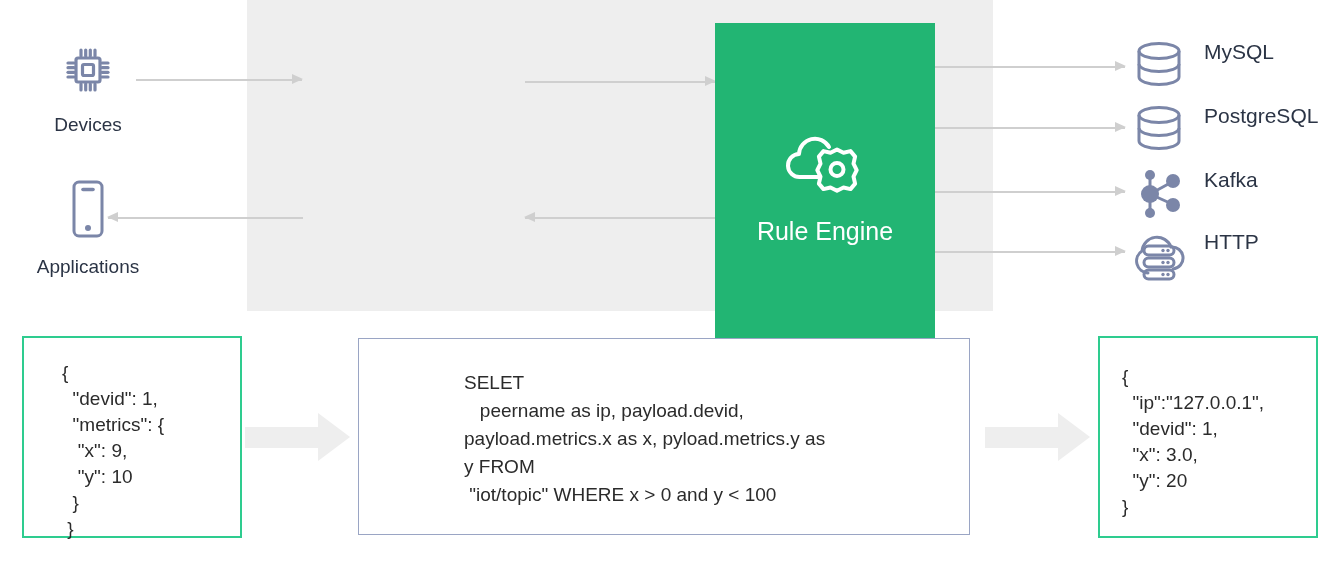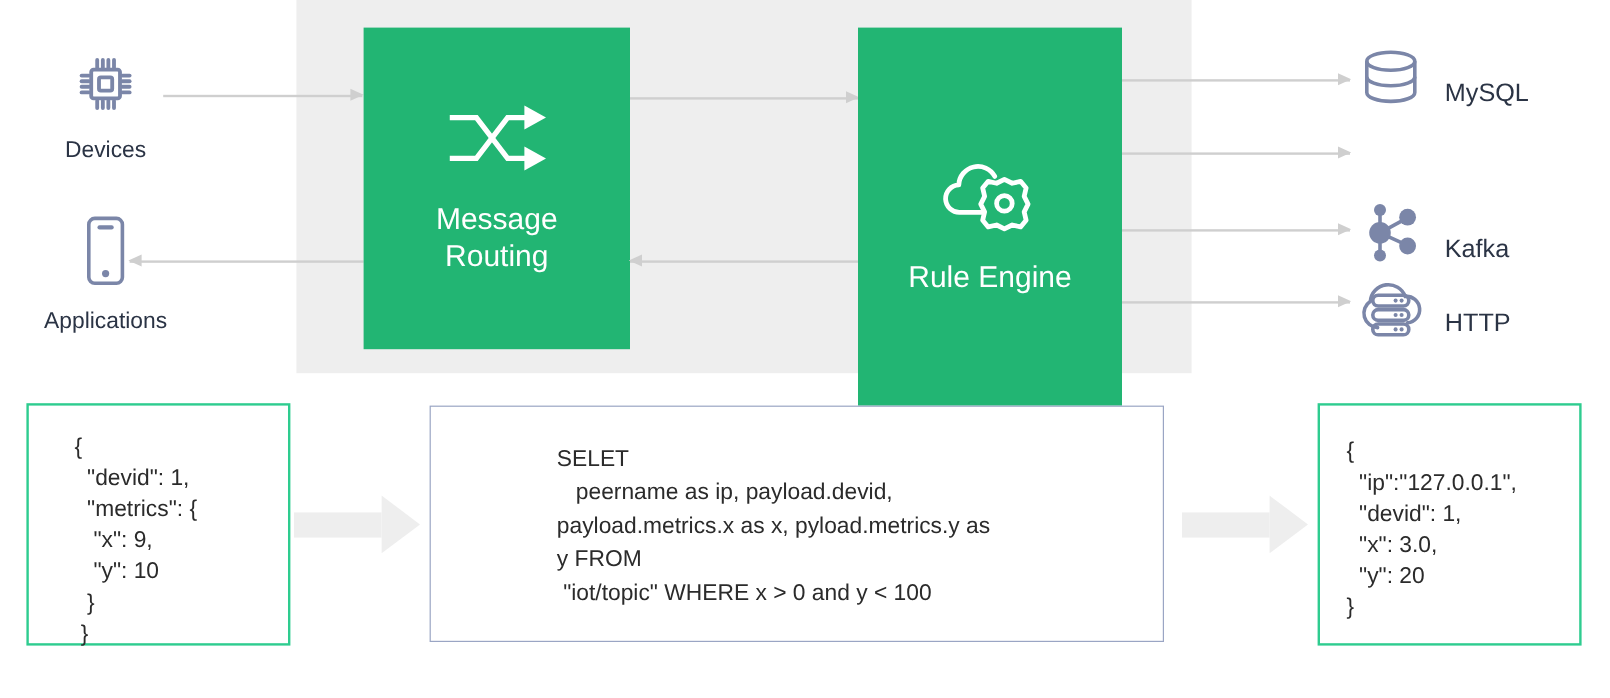--- a/index.html
+++ b/index.html
@@ -81,21 +81,21 @@
     color: #2b3445;
     text-align: left;
     white-space: nowrap;
   }
 
   
   .endpoint-right {
     position: absolute;
     display: flex;
     flex-direction: row;
-    align-items: flex-end;
+    align-items: flex-start;
   }
   .endpoint-right .ep-icon { width: 62px; display:flex; justify-content:center; }
   .endpoint-right .ep-label {
     margin-left: 14px;
     font-size: 21px;
     color: #2b3445;
     white-space: nowrap;
   }
   #endpoint-mysql      { left: 1128px; top: 40px; }
   #endpoint-postgresql { left: 1128px; top: 104px; }
@@ -249,34 +249,20 @@
   <div class="thin-arrow" style="left:136px; top:74px; width:166px;">
     <span class="shaft"></span>
     <span class="head-r"></span>
   </div>
 
   <div class="thin-arrow" style="left:108px; top:212px; width:195px;">
     <span class="shaft"></span>
     <span class="head-l"></span>
   </div>
 
-  <div class="green-box" id="box-message-routing">
-    <span class="box-icon">
-      <svg width="86" height="62" viewBox="0 0 86 62">
-        <g stroke="#ffffff" stroke-width="4.4" fill="none" stroke-linecap="square">
-          <path d="M6 14 H26 L52 48 H72"></path>
-          <path d="M6 48 H26 L52 14 H72"></path>
-        </g>
-        <polygon points="66,4 84,14 66,24" fill="#ffffff"></polygon>
-        <polygon points="66,38 84,48 66,58" fill="#ffffff"></polygon>
-      </svg>
-    </span>
-    <span class="box-label">Message
-Routing</span>
-  </div>
 
   <div class="thin-arrow" style="left:525px; top:76px; width:190px;">
     <span class="shaft"></span>
     <span class="head-r"></span>
   </div>
 
   <div class="thin-arrow" style="left:525px; top:212px; width:190px;">
     <span class="shaft"></span>
     <span class="head-l"></span>
   </div>
@@ -317,20 +303,32 @@
         <g stroke="#7b86a8" stroke-width="3" fill="none">
           <ellipse cx="27" cy="11" rx="20" ry="7.5"></ellipse>
           <path d="M7 11 V37 A20 7.5 0 0 0 47 37 V11"></path>
           <path d="M7 24 A20 7.5 0 0 0 47 24"></path>
         </g>
       </svg>
     </span>
     <span class="ep-label">MySQL</span>
   </div>
 
+  <div class="endpoint-right" id="endpoint-postgresql">
+    <span class="ep-icon">
+      <svg width="54" height="50" viewBox="0 0 54 50">
+        <g stroke="#7b86a8" stroke-width="3" fill="none">
+          <ellipse cx="27" cy="11" rx="20" ry="7.5"></ellipse>
+          <path d="M7 11 V37 A20 7.5 0 0 0 47 37 V11"></path>
+          <path d="M7 24 A20 7.5 0 0 0 47 24"></path>
+        </g>
+      </svg>
+    </span>
+    <span class="ep-label">PostgreSQL</span>
+  </div>
 
   <div class="endpoint-right" id="endpoint-kafka">
     <span class="ep-icon">
       <svg width="54" height="52" viewBox="0 0 54 52">
         <g stroke="#7b86a8" stroke-width="3" fill="none">
           <line x1="18" y1="26" x2="18" y2="8"></line>
           <line x1="18" y1="26" x2="18" y2="44"></line>
           <line x1="18" y1="26" x2="40" y2="14"></line>
           <line x1="18" y1="26" x2="40" y2="36"></line>
         </g>

